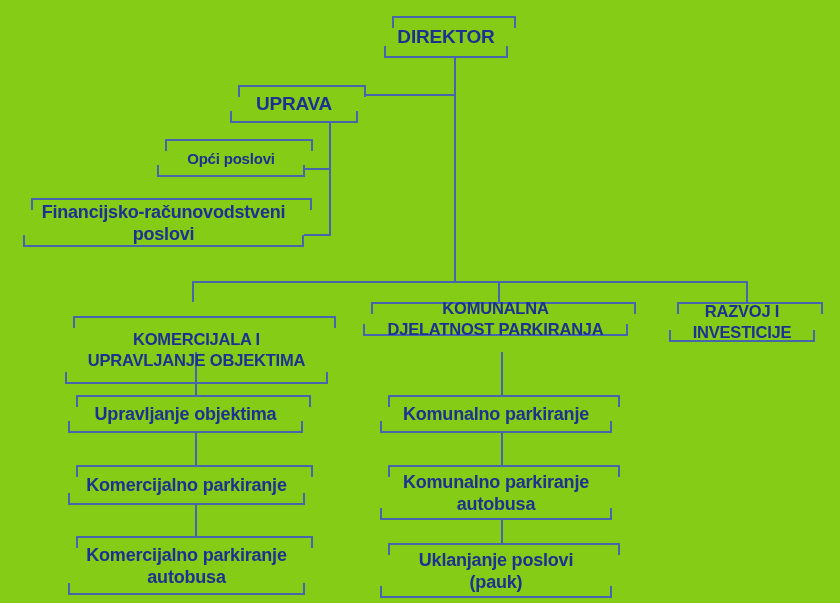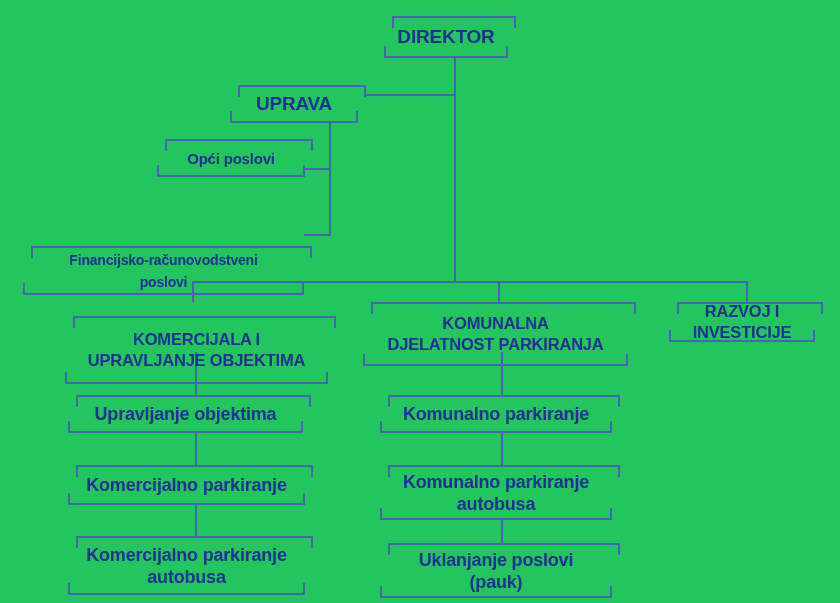--- a/index.html
+++ b/index.html
@@ -4,21 +4,21 @@
 <style>
   :root{
     --line:#4565ad;
     --text:#1d3191;
   }
   html,body{margin:0;padding:0;background:#ffffff;}
   body{font-family:"Liberation Sans","DejaVu Sans",sans-serif;}
   .canvas{
     position:relative;
     width:840px;height:603px;
-    background:#22c55e;
+    background:#84cc16;
     overflow:hidden;
   }
   
   .node{position:absolute;color:var(--text);font-weight:700;letter-spacing:-0.2px;}
   .staple{position:absolute;pointer-events:none;}
   .staple.top{
     top:0;left:8px;right:-8px;height:10px;
     border:2px solid var(--line);border-bottom:none;
   }
   .staple.bottom{
@@ -29,23 +29,23 @@
     position:absolute;inset:0;
     display:flex;align-items:center;justify-content:center;
     text-align:center;white-space:pre-line;
   }
   
   .conn{position:absolute;background:var(--line);}
   
   #n-direktor   {left:384px;top:16px; width:124px;height:42px;font-size:19px;}
   #n-uprava     {left:230px;top:85px; width:128px;height:38px;font-size:19px;}
   #n-opci       {left:157px;top:139px;width:148px;height:38px;font-size:15px;}
-  #n-fin        {left:23px; top:198px;width:281px;height:49px;font-size:14px;line-height:22px;margin-top:48px;}
+  #n-fin        {left:23px; top:198px;width:281px;height:49px;font-size:18px;line-height:22px;}
   #n-komercijala{left:65px; top:316px;width:263px;height:68px;font-size:16.5px;line-height:21px;}
-  #n-komunalna  {left:363px;top:302px;width:265px;height:64px;font-size:16.5px;line-height:21px;}
+  #n-komunalna  {left:363px;top:302px;width:265px;height:34px;font-size:16.5px;line-height:21px;}
   #n-razvoj     {left:669px;top:302px;width:146px;height:40px;font-size:16.5px;line-height:21px;}
   #n-upr-obj    {left:68px; top:395px;width:235px;height:38px;font-size:18px;}
   #n-kom-park   {left:68px; top:465px;width:237px;height:40px;font-size:18px;}
   #n-kom-auto   {left:68px; top:536px;width:237px;height:59px;font-size:18px;line-height:22px;}
   #n-komu-park  {left:380px;top:395px;width:232px;height:38px;font-size:18px;}
   #n-komu-auto  {left:380px;top:465px;width:232px;height:55px;font-size:18px;line-height:22px;}
   #n-uklanjanje {left:380px;top:543px;width:232px;height:55px;font-size:18px;line-height:22px;}
   
   #c-trunk      {left:454px;top:58px; width:2px;  height:225px;}
   #c-uprava-h   {left:364px;top:94px; width:92px; height:2px;}

